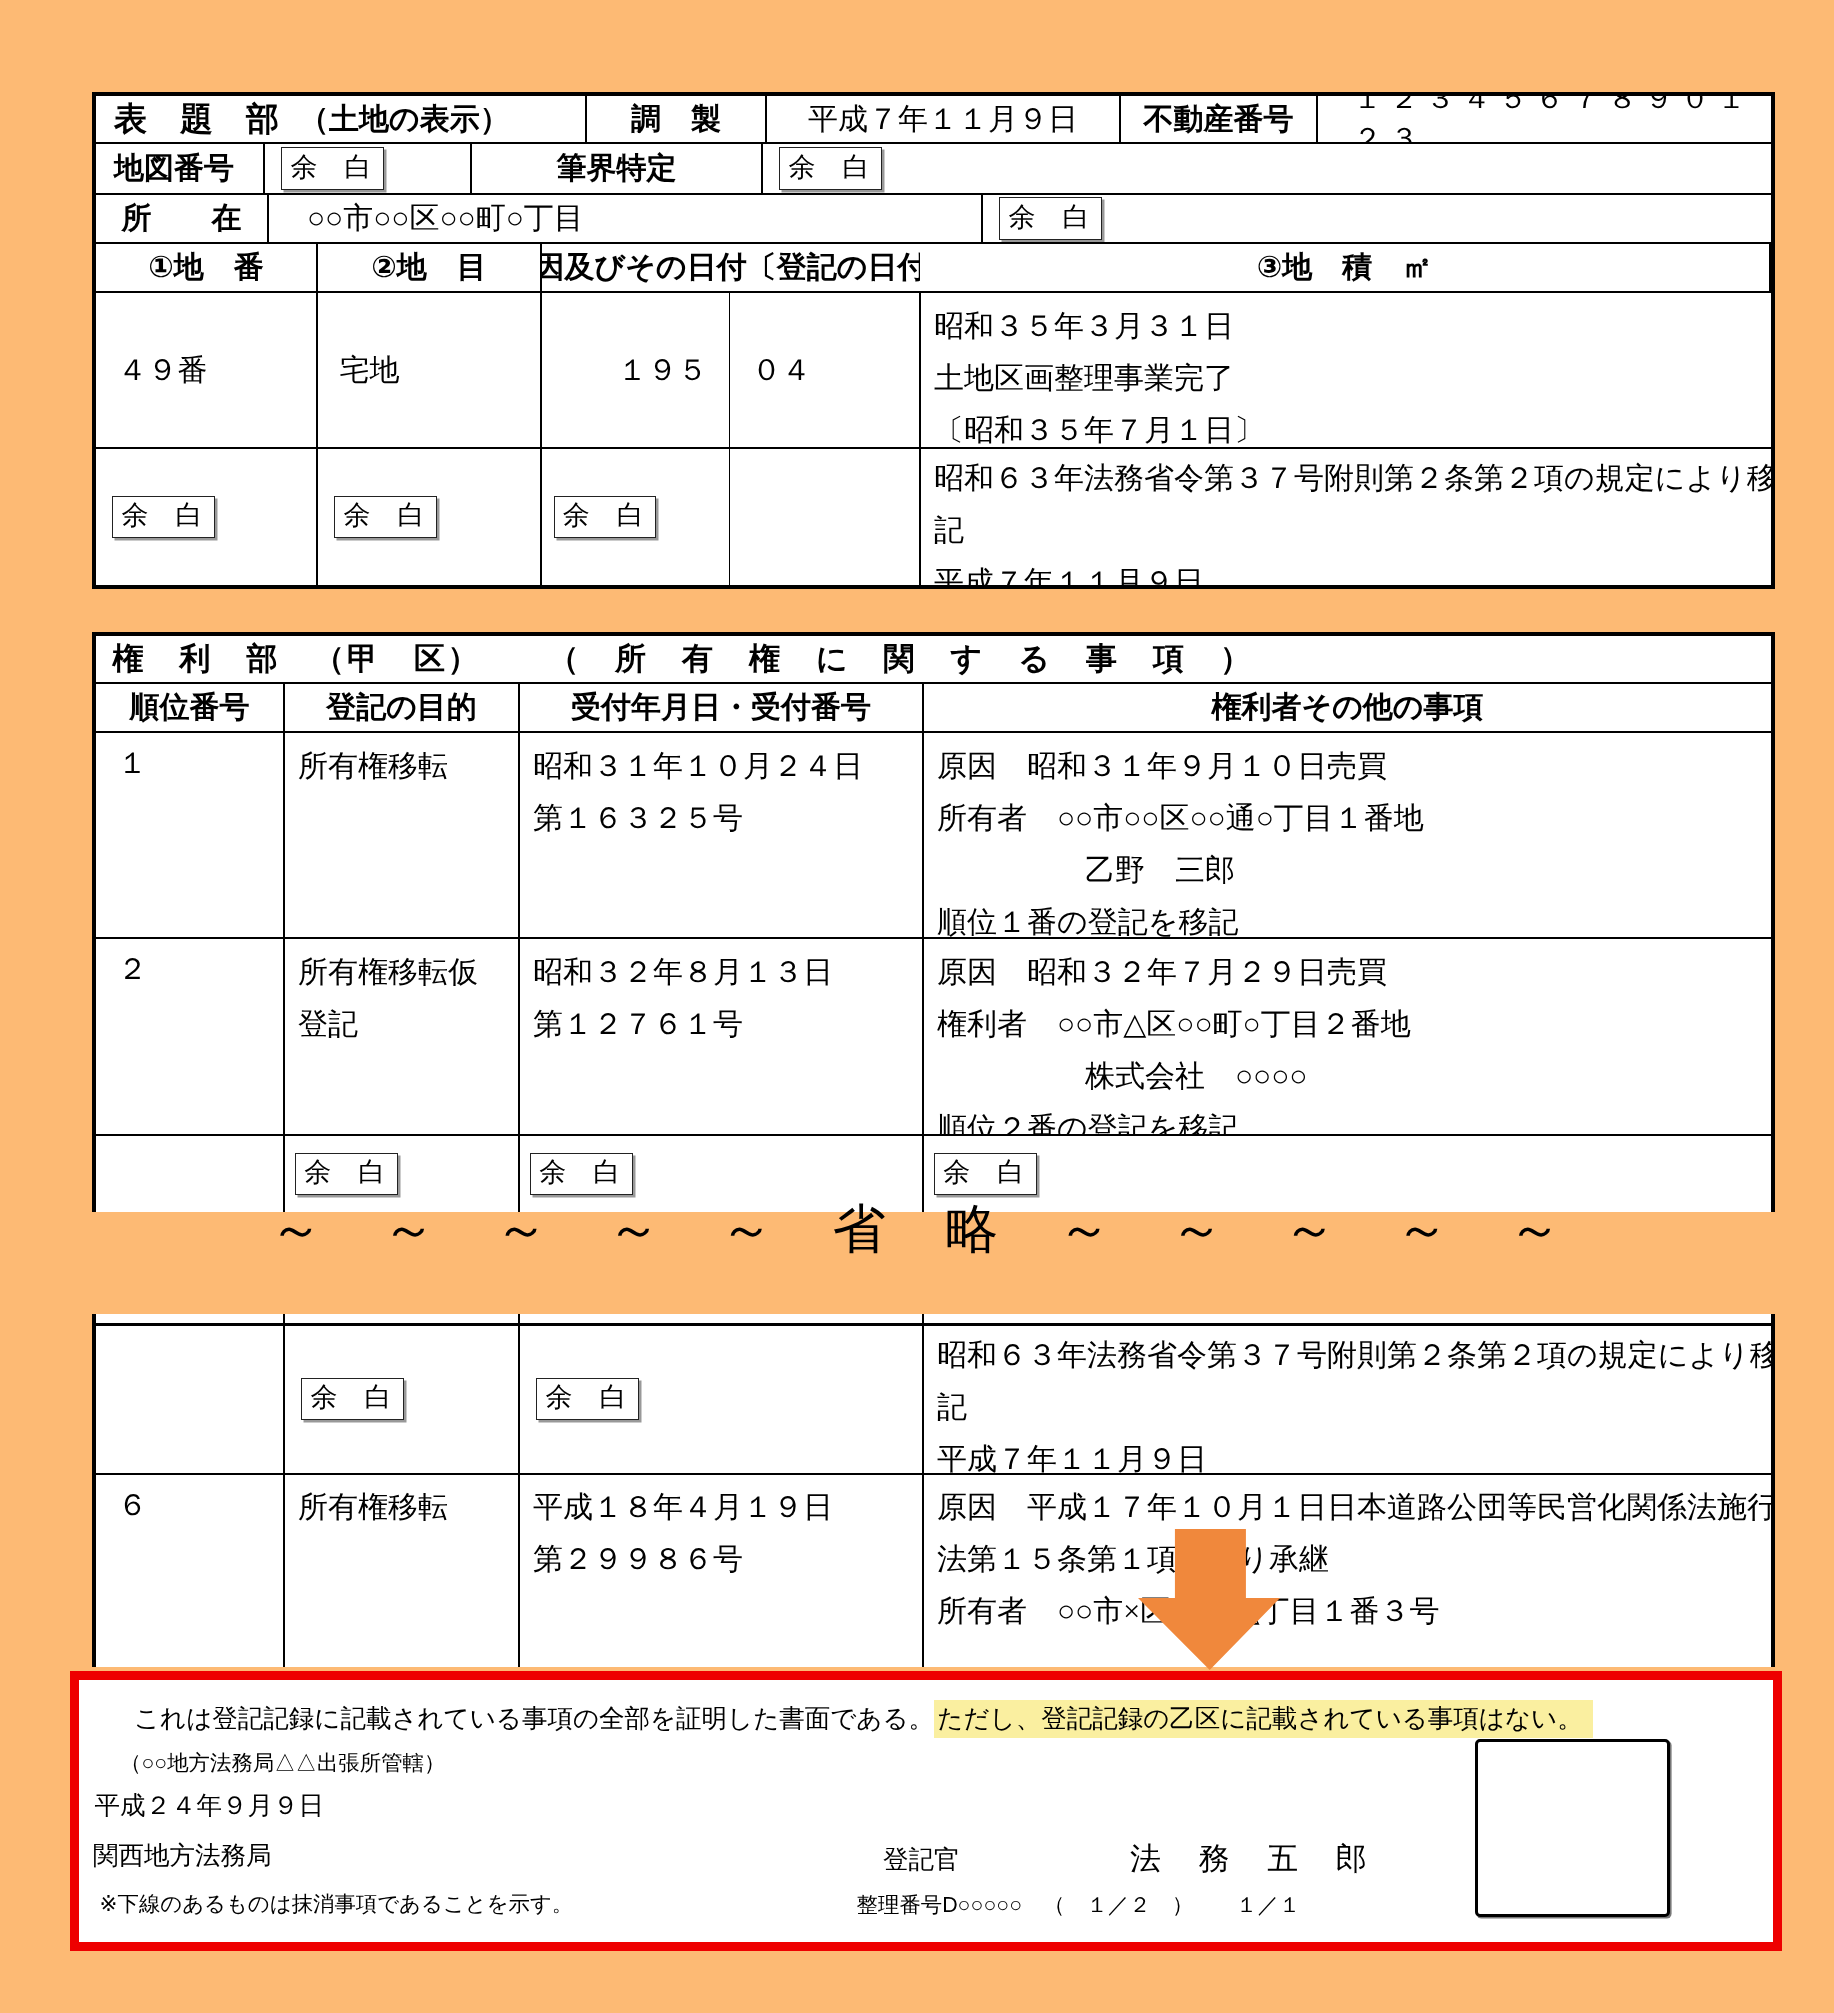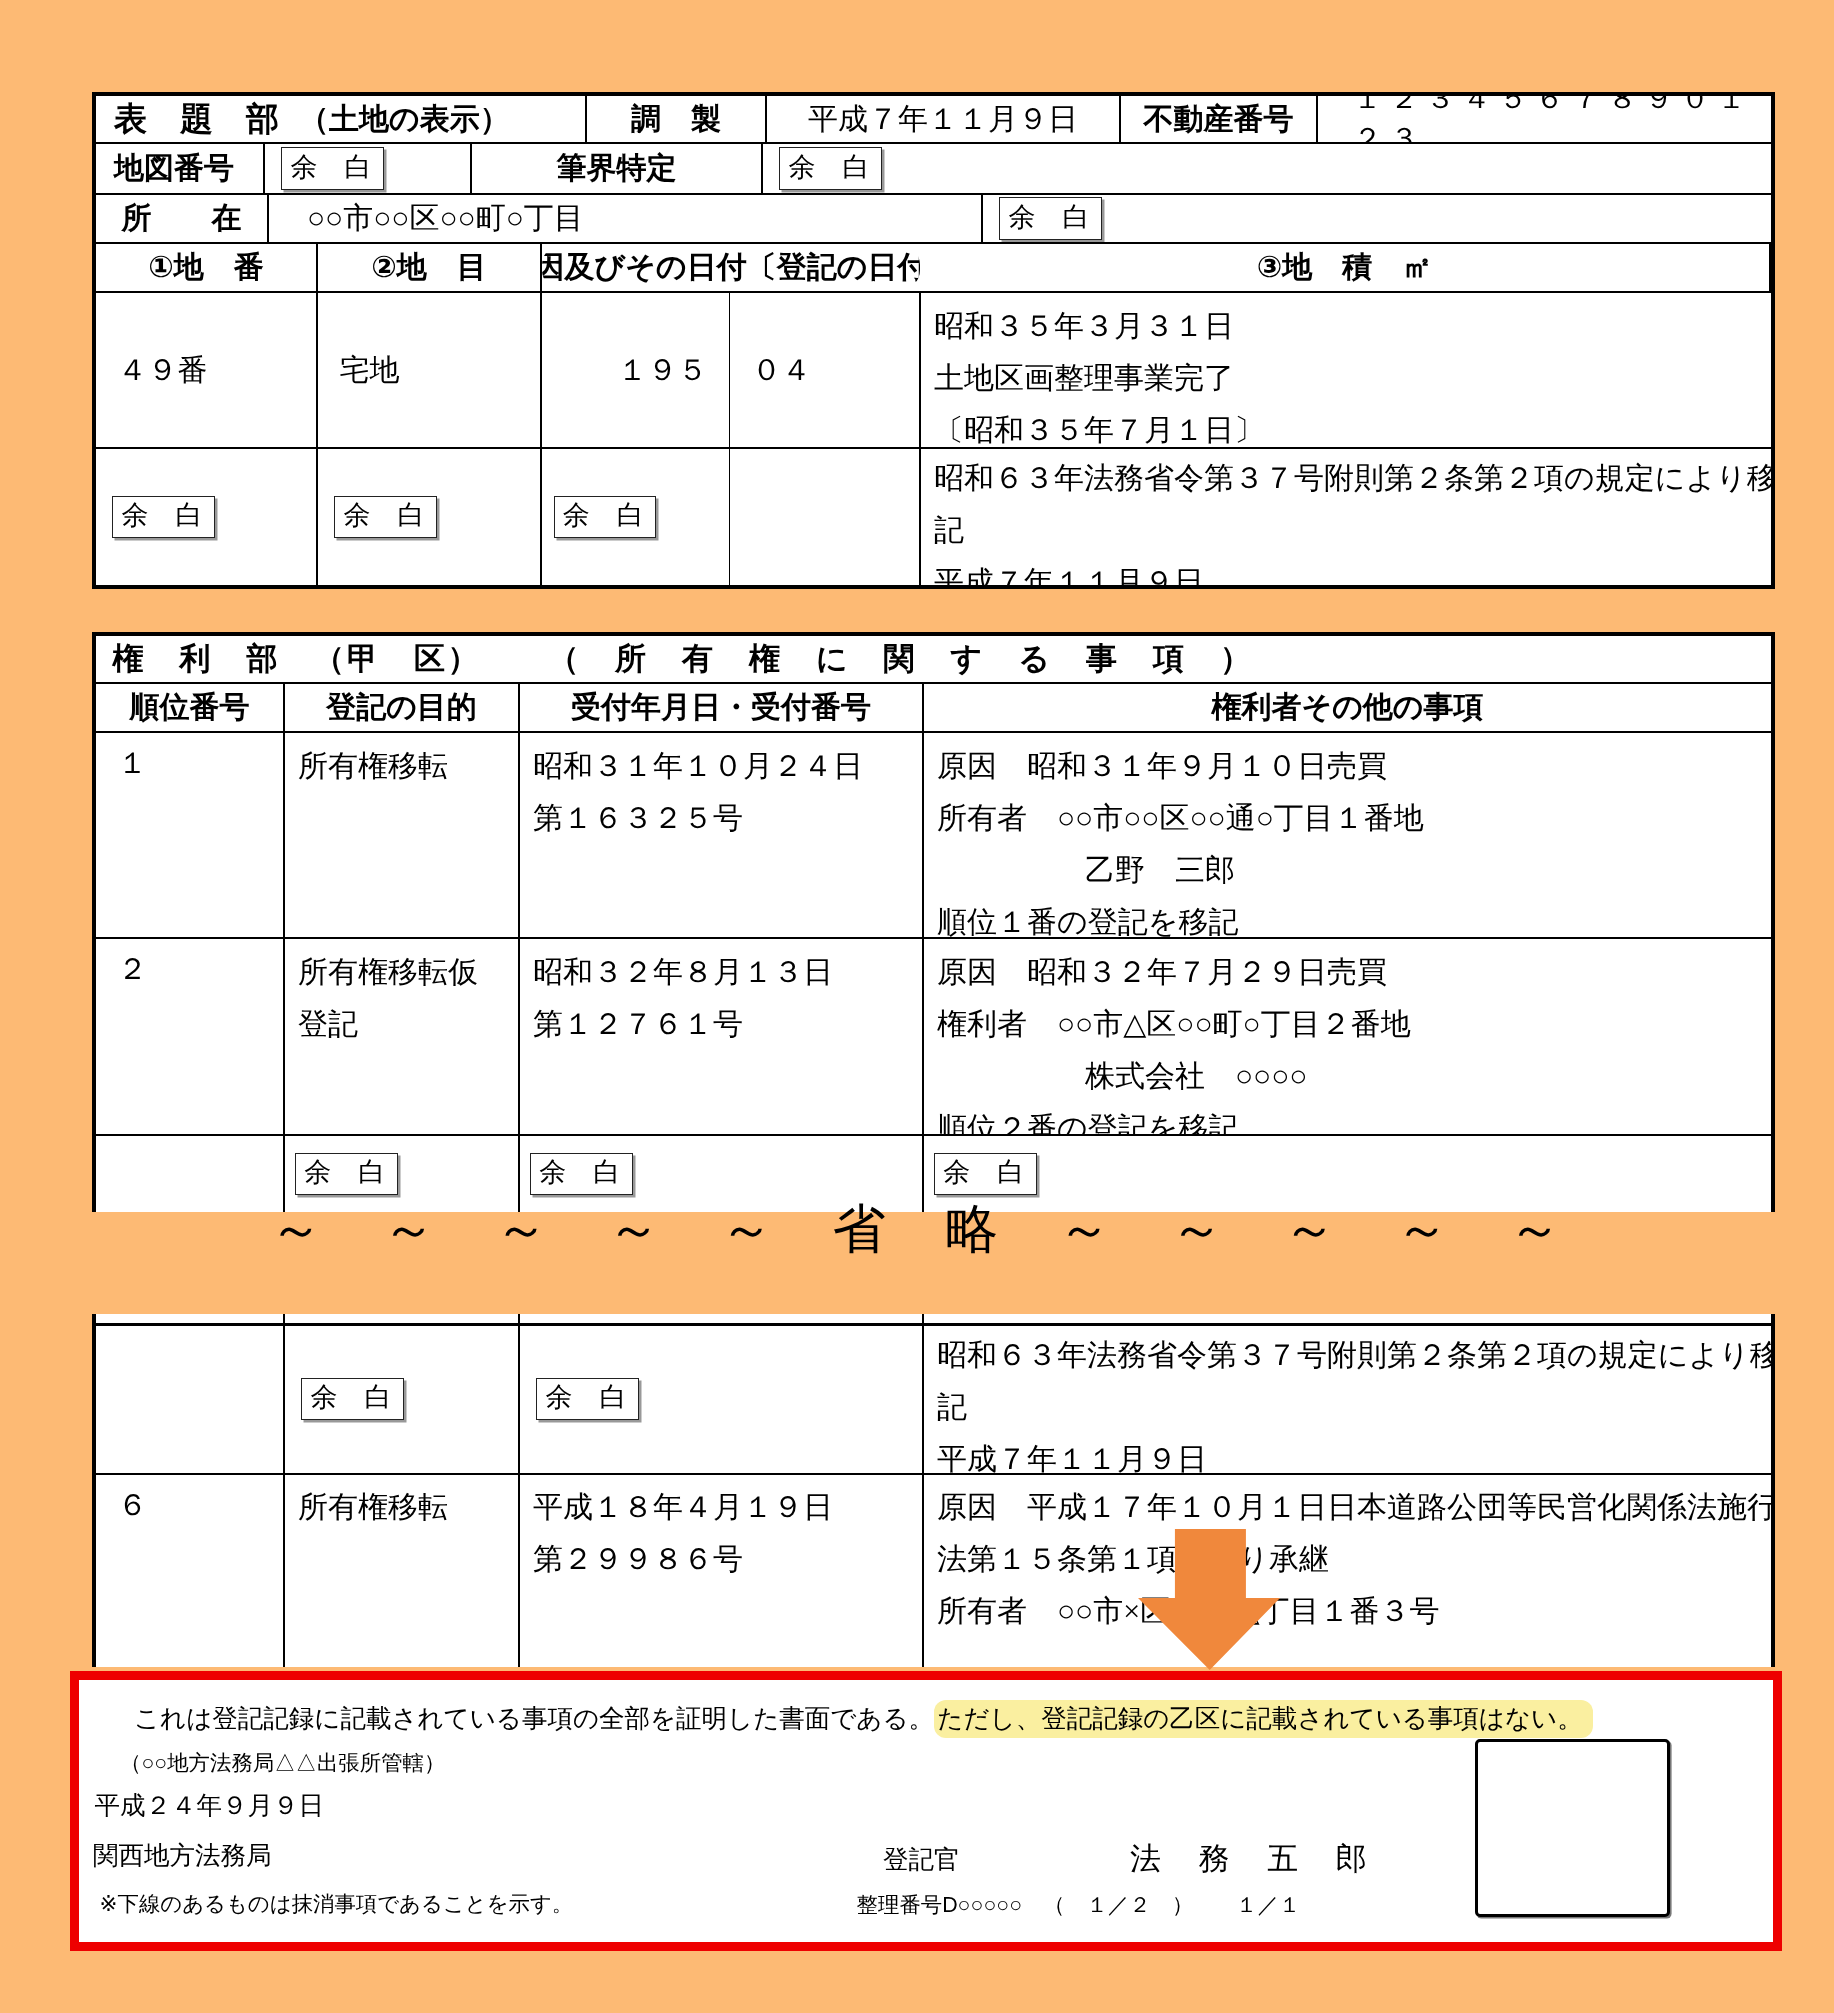--- a/index.html
+++ b/index.html
@@ -8,21 +8,21 @@
 
   
   .tbl{position:absolute;left:92px;width:1683px;border:4.1px solid #000;box-sizing:border-box;background:#fff;}
   .t1{top:92px;}
   .t2{top:632px;border-bottom:none;}
   .t3{top:1314px;border-top:none;border-bottom:none;}
 
   .row{display:grid;box-sizing:border-box;border-bottom:2.5px solid #000;}
   .c{box-sizing:border-box;border-right:2.5px solid #000;position:relative;overflow:hidden;}
   .c.thin{border-right:1.6px solid #000;}
-  .c.last{border-right:none;border-radius:21px;}
+  .c.last{border-right:none;}
 
   
   .g-r1{grid-template-columns:491px 180px 354px 197px auto;}
   .g-r2{grid-template-columns:169px 207px 291px auto;}
   .g-r3{grid-template-columns:173px 714px auto;}
   .g-h4{grid-template-columns:222px 224px 378px auto;}
   .g-b {grid-template-columns:222px 224px 188px 191px auto;}
   .g-k {grid-template-columns:189px 235px 404px auto;}
 
   
@@ -59,21 +59,21 @@
 
   
   .shoryaku{position:absolute;top:1194px;left:0;width:100%;text-align:center;
             font-size:53px;letter-spacing:3.3px;white-space:nowrap;}
 
   
   .redbox{position:absolute;left:70px;top:1671px;width:1712px;height:280px;
           border:9px solid #ee0000;box-sizing:border-box;background:#fff;
           font-family:"Liberation Sans","DejaVu Sans",sans-serif;}
   .f1{margin:21.4px 0 0 55px;font-size:25.5px;white-space:nowrap;}
-  .hl{background:#faefa0;padding:4.1px 10px 5.8px 3.3px;border-radius:12px;}
+  .hl{background:#faefa0;padding:4.1px 10px 5.8px 3.3px;}
   .f2{margin:11.5px 0 0 41px;font-size:21.4px;font-family:Liberation Serif, serif;}
   .f3{margin:11.5px 0 0 15.6px;font-size:25.5px;}
   .f4{position:relative;margin:15px 0 0 14px;font-size:25.5px;height:39px;white-space:nowrap;}
   .reg-label{position:absolute;left:790px;top:3.3px;}
   .reg-name{position:absolute;left:1037px;top:0;font-family:"Liberation Serif","DejaVu Serif",serif;
             font-size:31px;letter-spacing:3.3px;}
   .f5{position:relative;margin:11.5px 0 0 20.6px;font-size:21.4px;height:30px;white-space:nowrap;}
   .ref{position:absolute;left:757px;top:1.6px;}
   .seal{position:absolute;left:1396px;top:59px;width:189px;height:172px;
         border:3.3px solid #000;border-radius:5px;background:#fff;box-shadow:1.6px 1.6px 0 #777;}

